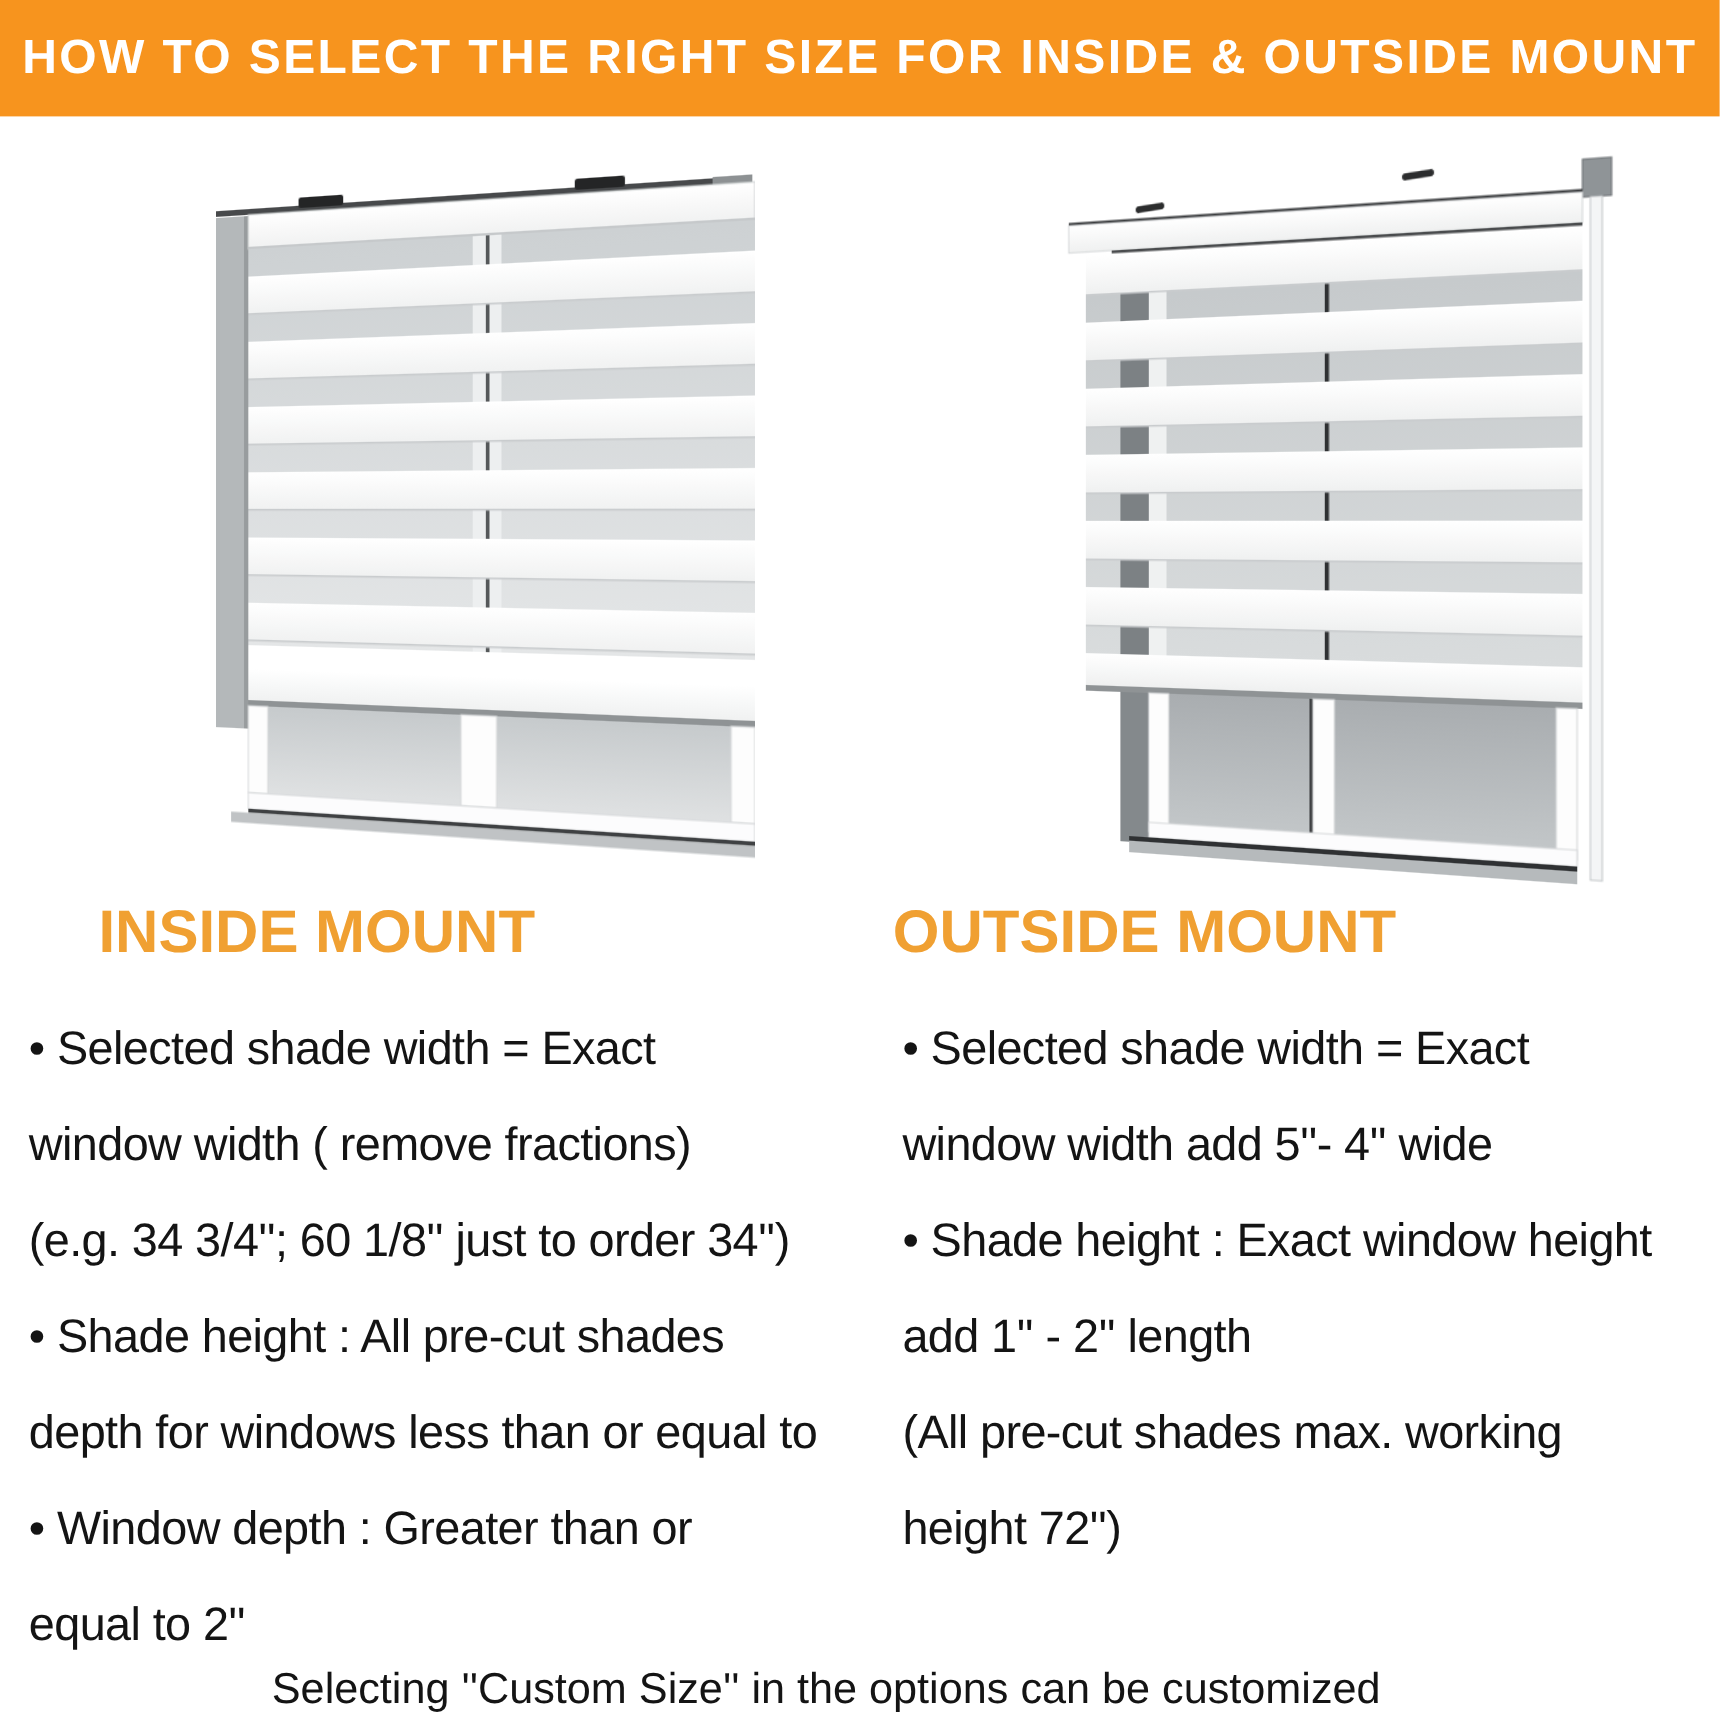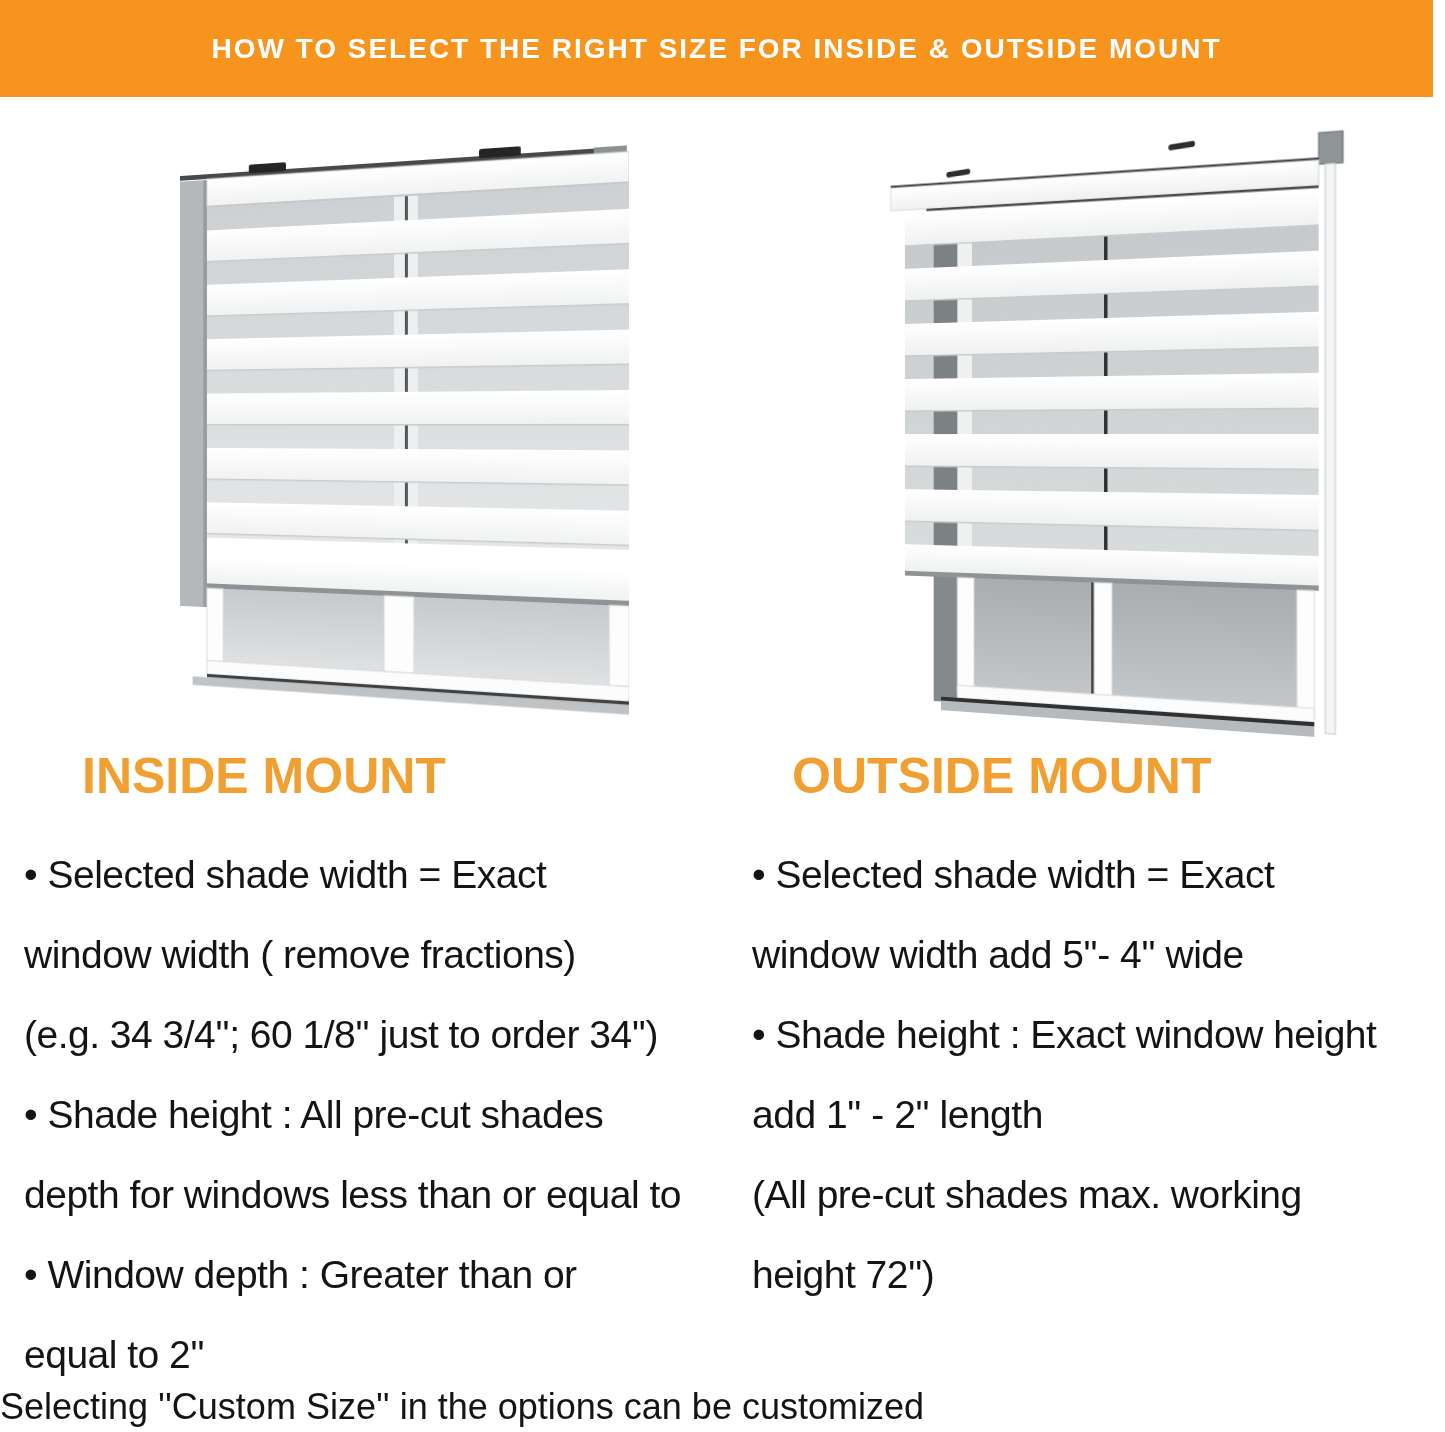--- a/index.html
+++ b/index.html
@@ -7,45 +7,45 @@
     position:relative;width:1445px;height:1432px;overflow:hidden;background:#ffffff;
     font-family:"Liberation Sans", sans-serif;color:#111111;
   }
   
   .banner{
     position:absolute;left:0;top:0;width:1433px;height:97px;
     background:var(--banner-bg,#F7941E);
     display:flex;align-items:center;justify-content:center;
   }
   .banner h1{
-    margin:0;color:#ffffff;font-size:28px;font-weight:bold;letter-spacing:2px;
+    margin:0;color:#ffffff;font-size:40px;font-weight:bold;letter-spacing:2px;
     white-space:nowrap;
   }
   
   .ill{position:absolute;}
   .ill-left{left:166px;top:148px;width:452px;height:556px;}
   .ill-right{left:872px;top:140px;width:470px;height:592px;}
   .persp{transform:perspective(560px) rotateY(-8deg);transform-origin:50% 50%;}
   .persp svg{display:block;}
   
   .mount-heading{
     position:absolute;margin:0;top:746px;color:var(--heading-orange,#F0A032);
     font-size:50px;font-weight:bold;letter-spacing:0;white-space:nowrap;line-height:1.2;
   }
   .h-inside{left:42px;margin-left:40px;}
-  .h-outside{left:792px;}
+  .h-outside{left:744px;}
   
   .col{position:absolute;top:835px;font-size:39px;letter-spacing:-0.5px;color:#141414;}
   .col-left{left:24px;width:710px;}
   .col-right{left:752px;width:690px;}
   .t-line{height:80px;line-height:80px;white-space:nowrap;}
   
   .footer-note{
-    position:absolute;left:0;top:1386px;width:1307px;text-align:left;
-    font-size:36px;color:#141414;white-space:nowrap;
+    position:absolute;left:0;top:1386px;width:1307px;text-align:center;
+    font-size:36px;color:#141414;white-space:nowrap;padding-left:35px;
   }
 </style>
 </head>
 <body>
 
 <div class="page">
 
   <header class="banner">
     <h1>HOW TO SELECT THE RIGHT SIZE FOR INSIDE &amp; OUTSIDE MOUNT</h1>
   </header>

